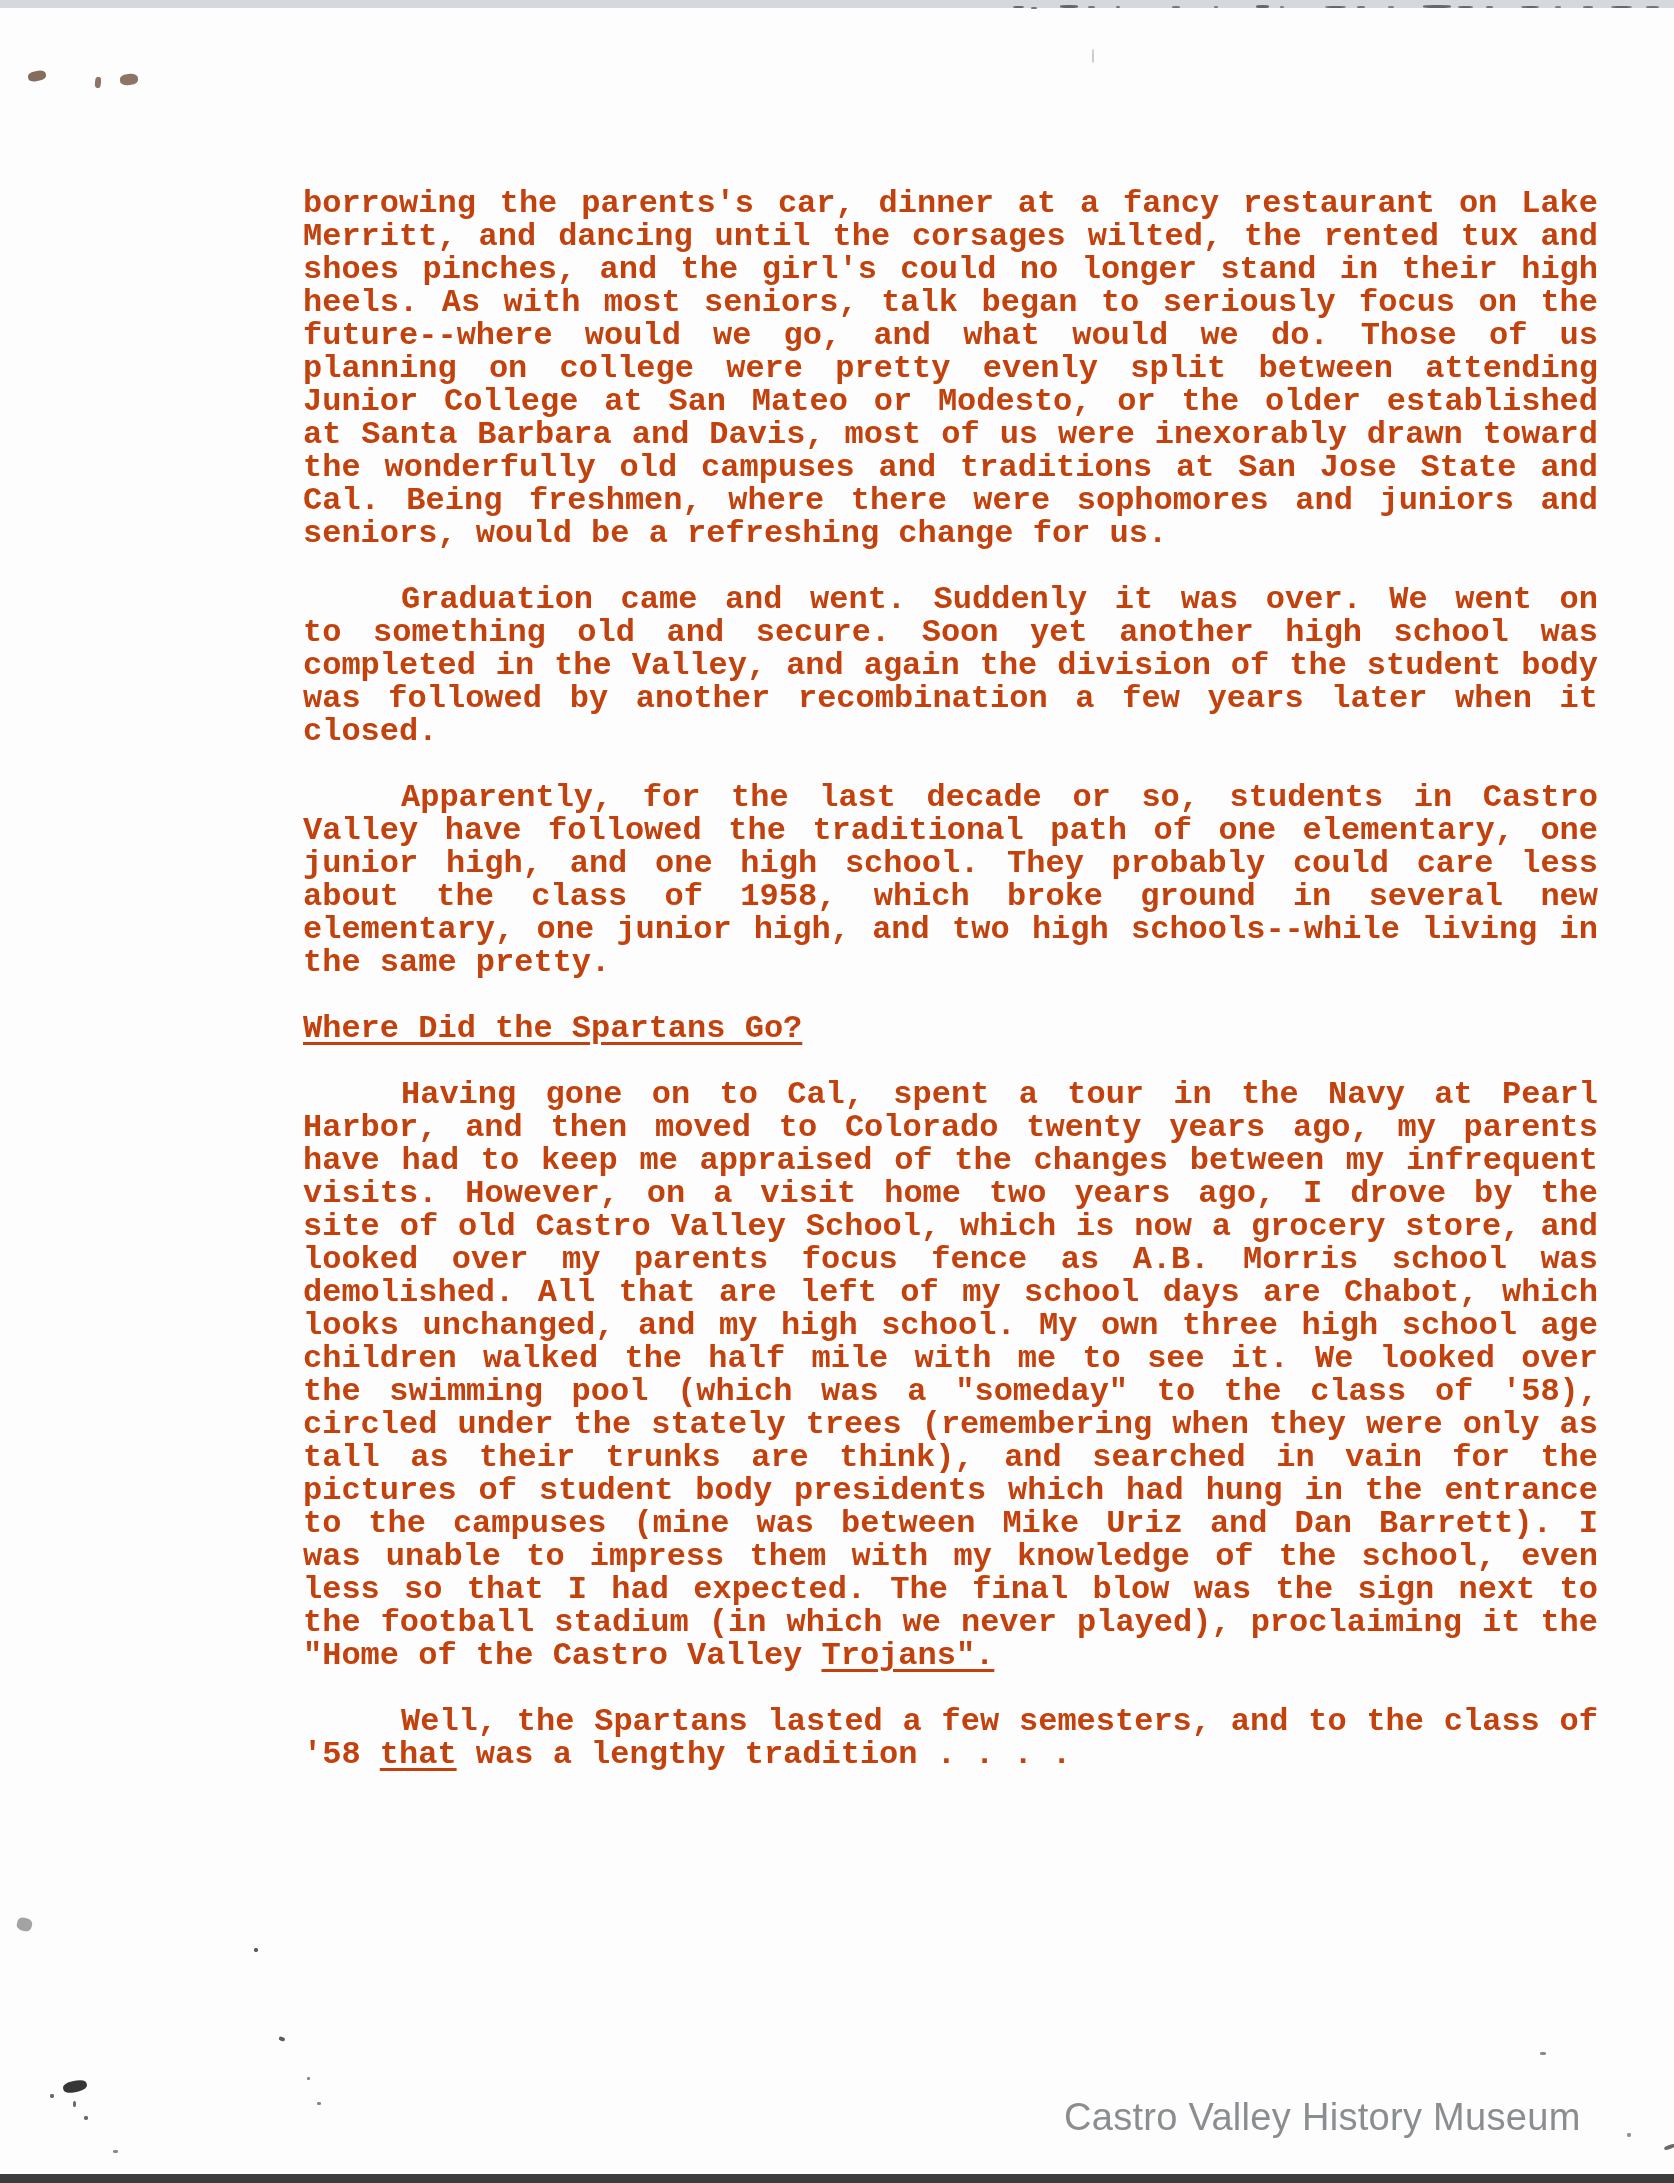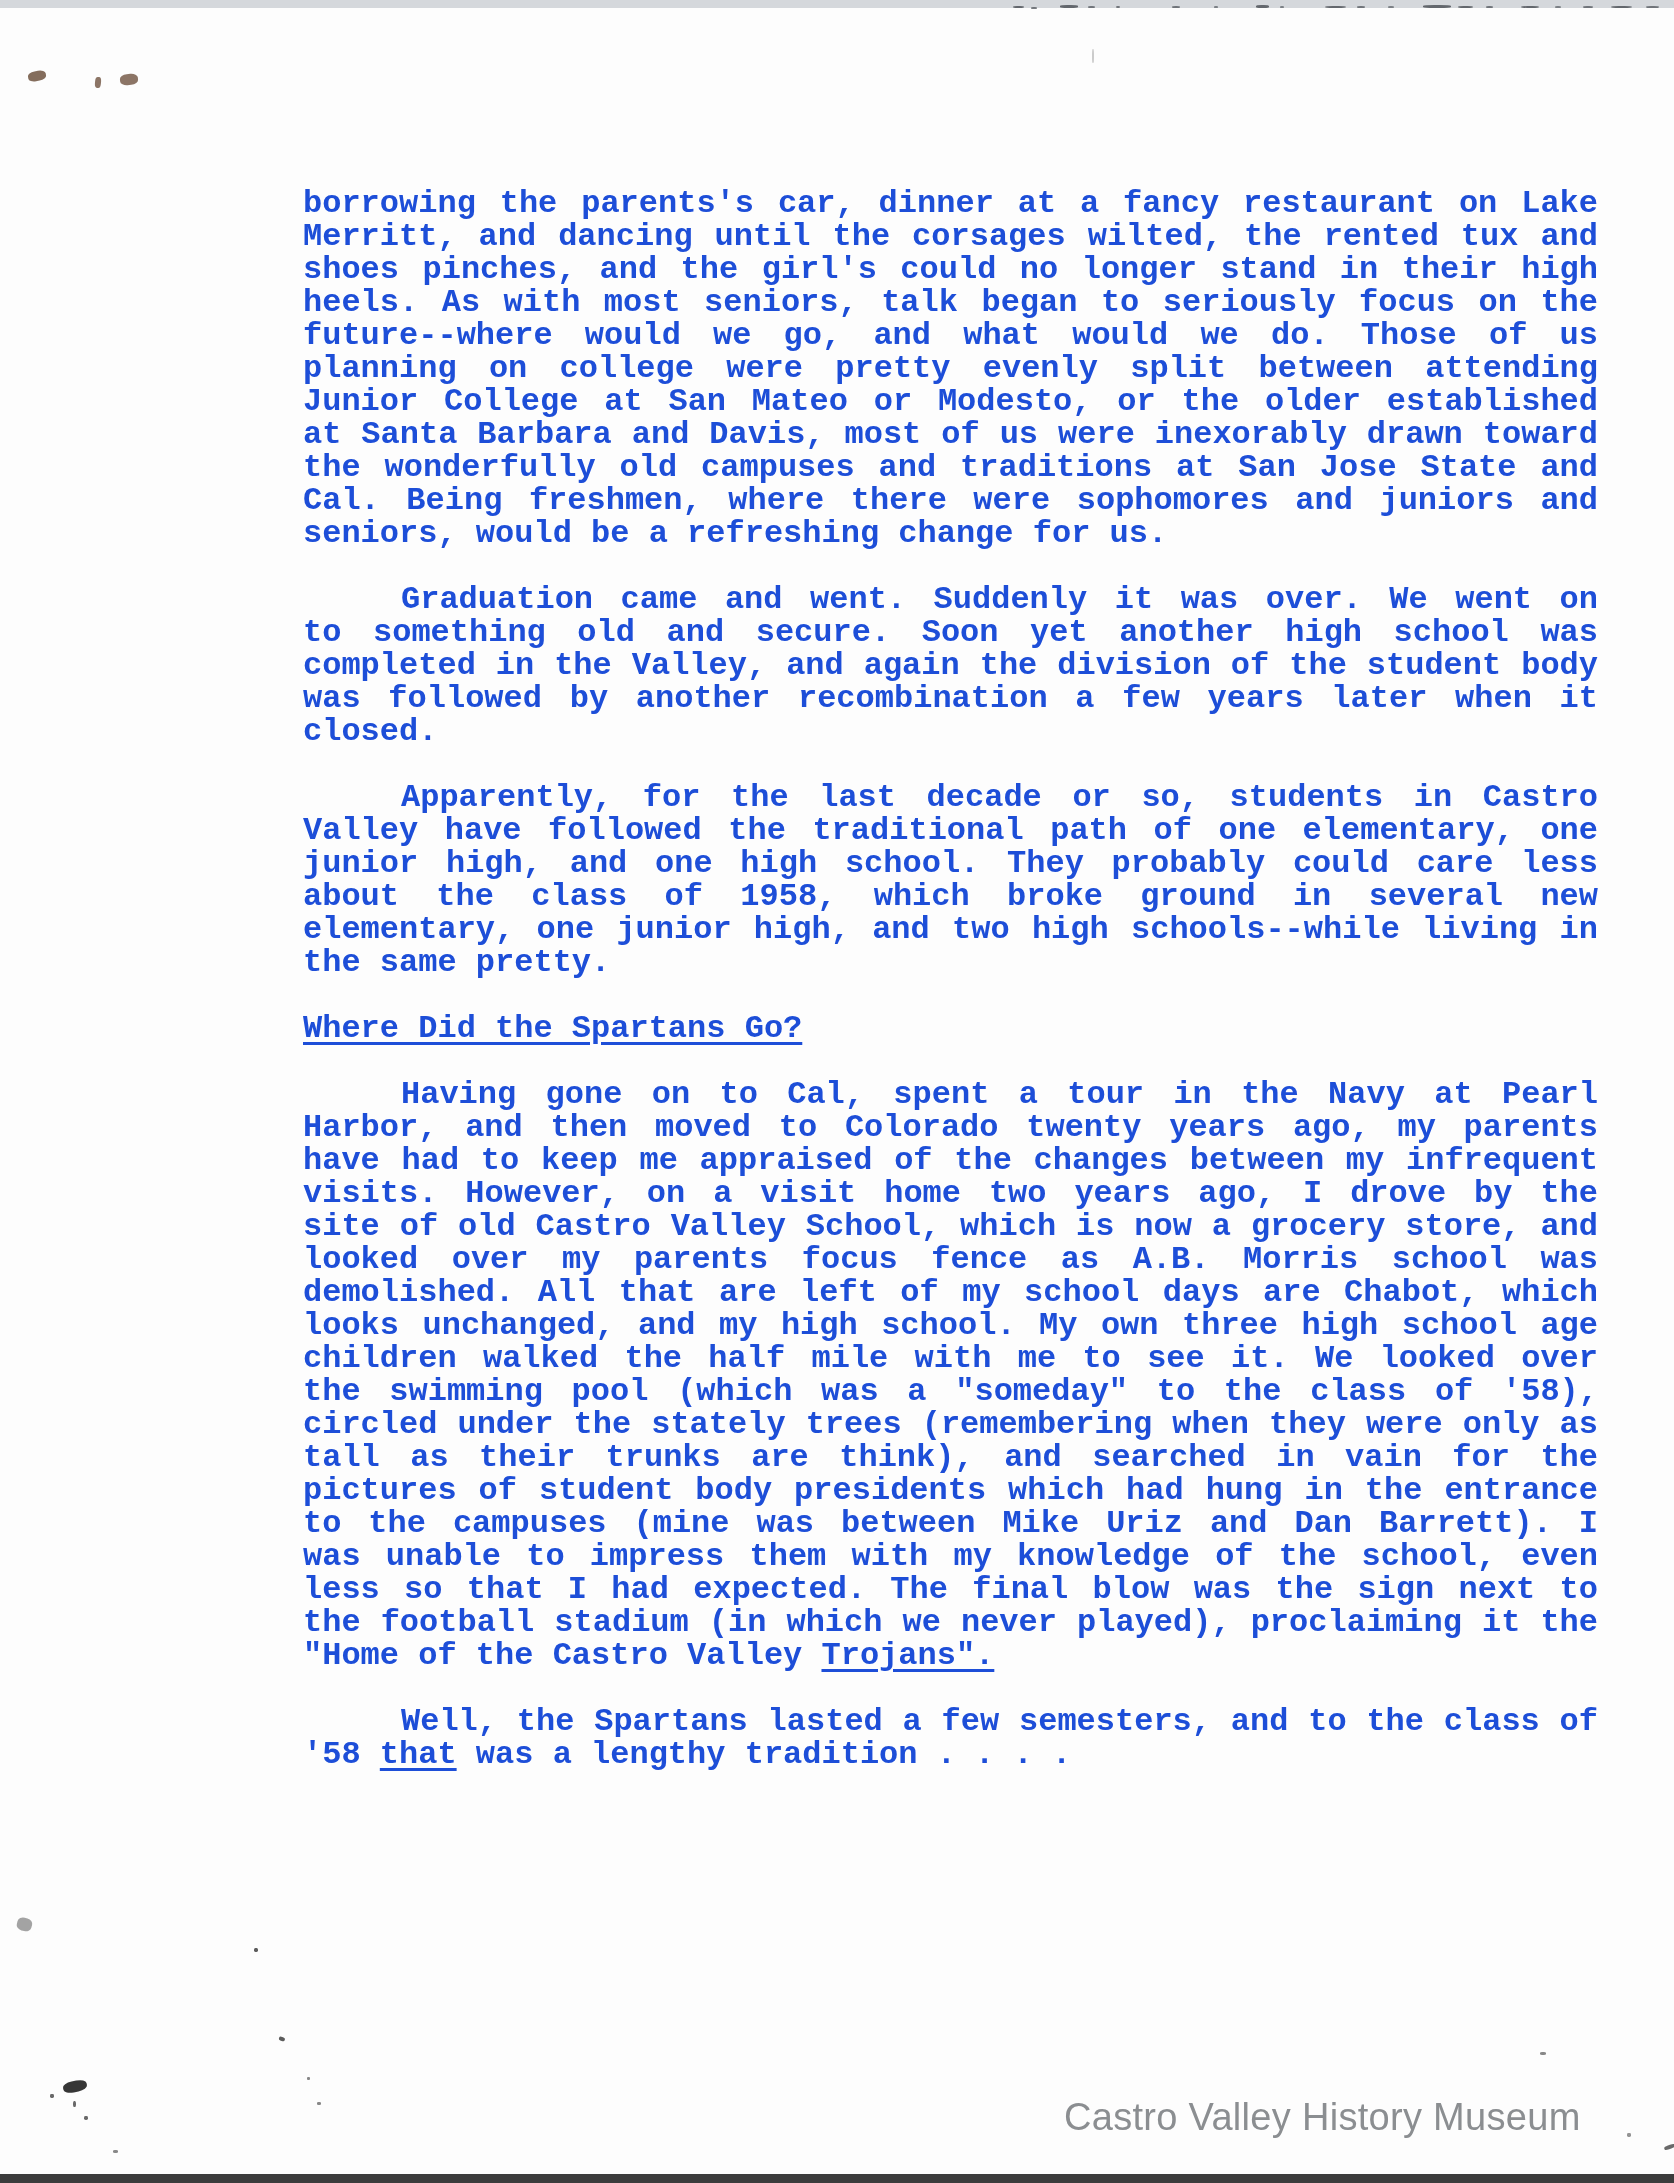--- a/index.html
+++ b/index.html
@@ -48,21 +48,21 @@
     color: #8b8e91;
     letter-spacing: 0.3px;
   }
   .artifact { position: absolute; border-radius: 40%; }
 </style>
 </head>
 <body>
 
 <div class="paper"></div>
 
-<div class="doc" style="color: #1d4ed8;">
+<div class="doc" style="color: #c2410c;">
     <div class="block">
       <div class="line just"><span>borrowing the parents's car, dinner at a fancy restaurant on Lake</span></div>
       <div class="line just"><span>Merritt, and dancing until the corsages wilted, the rented tux and</span></div>
       <div class="line just"><span>shoes pinches, and the girl's could no longer stand in their high</span></div>
       <div class="line just"><span>heels.  As with most seniors, talk began to seriously focus on the</span></div>
       <div class="line just"><span>future--where would we go, and what would we do.  Those of us</span></div>
       <div class="line just"><span>planning on college were pretty evenly split between attending</span></div>
       <div class="line just"><span>Junior College at San Mateo or Modesto, or the older established</span></div>
       <div class="line just"><span>at Santa Barbara and Davis, most of us were inexorably drawn toward</span></div>
       <div class="line just"><span>the wonderfully old campuses and traditions at San Jose State and</span></div>

